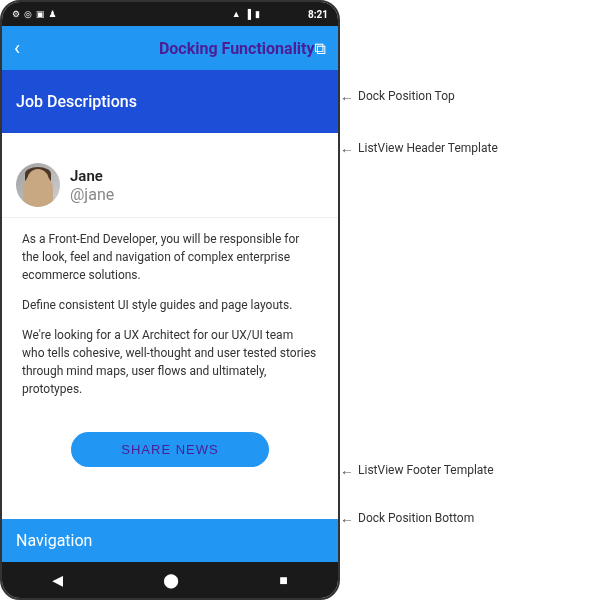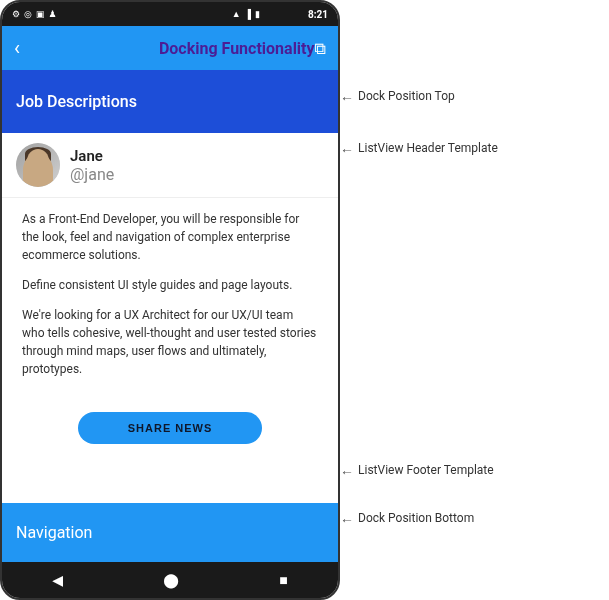--- a/index.html
+++ b/index.html
@@ -104,20 +104,21 @@
       color: #fff;
       font-size: 16px;
       font-weight: 500;
     }
 
     
     .content-area {
       flex: 1;
       overflow-y: auto;
       background: #fff;
+      margin-top: 20px;
     }
 
     
     .list-header {
       display: flex;
       align-items: center;
       padding: 10px 14px;
       border-bottom: 1px solid #eee;
     }
     .avatar {
@@ -206,34 +207,34 @@
     }
 
     
     .list-footer {
       padding: 10px 14px;
       display: flex;
       justify-content: center;
     }
     .share-news-btn {
       background: #2196F3;
-      color: #0f172a;
+      color: #4c1d95;
       border: none;
       border-radius: 24px;
       padding: 10px 50px;
-      font-size: 11px;
-      font-weight: 700;
+      font-size: 13px;
+      font-weight: 400;
       cursor: pointer;
       letter-spacing: 1px;
     }
 
     
     .dock-bottom {
       background: #2196F3;
-      padding: 20px 14px;
+      padding: 12px 14px;
       flex-shrink: 0;
     }
     .dock-bottom-title {
       color: #fff;
       font-size: 16px;
       font-weight: 400;
     }
 
     
     .nav-bar {

